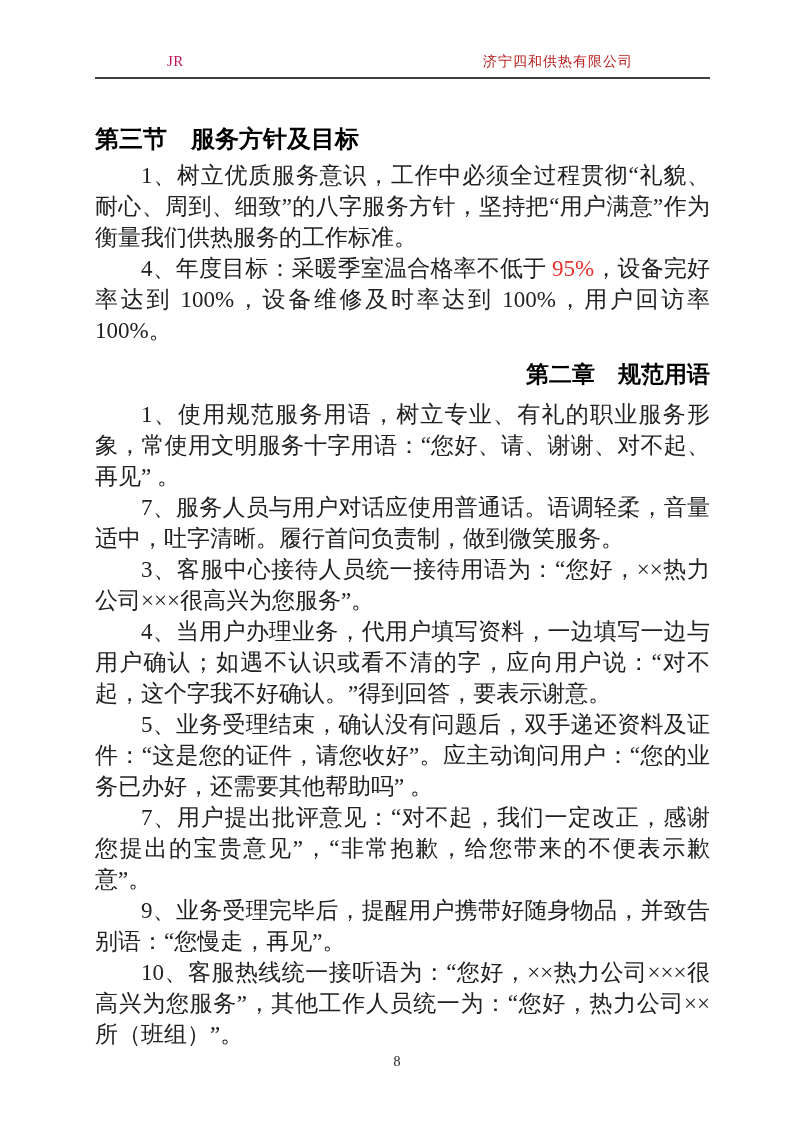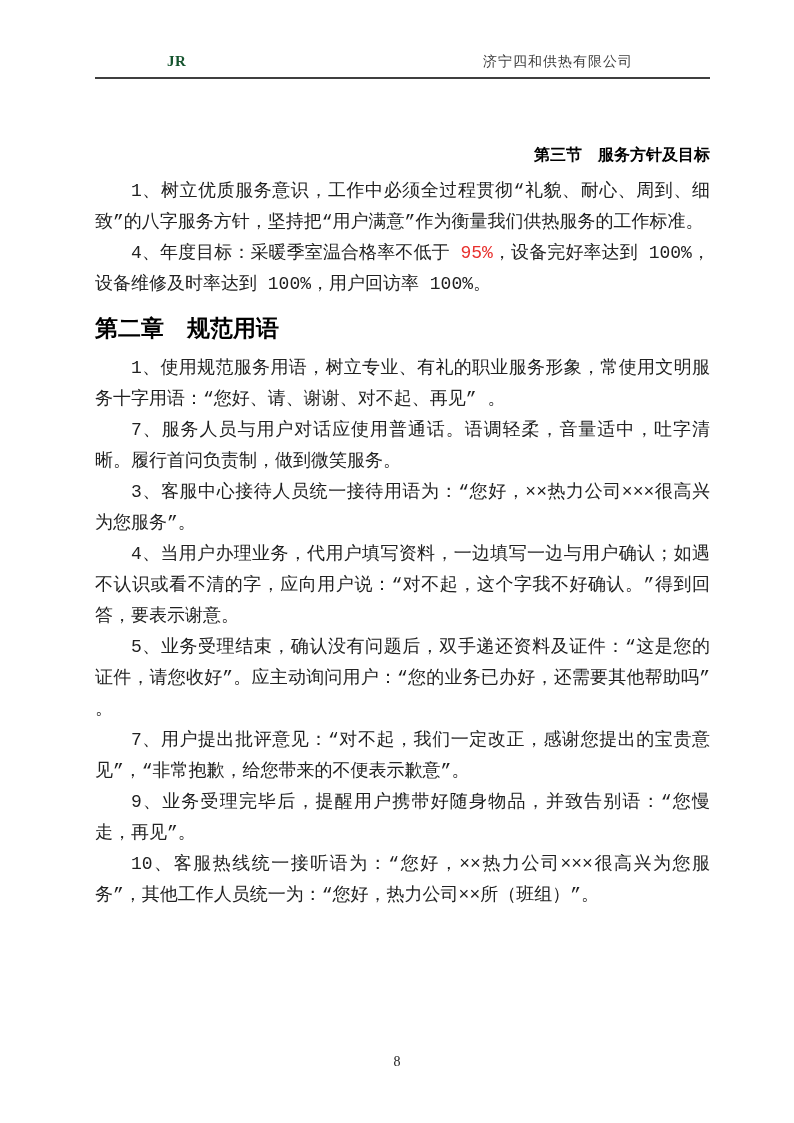--- a/index.html
+++ b/index.html
@@ -23,67 +23,66 @@
     left: 95px;
     width: 615px;
     height: 77px;
     border-bottom: 2px solid #3f3f3f;
   }
   .logo {
     position: absolute;
     left: 72px;
     bottom: 7px;
     font-size: 15px;
-    font-weight: bold;
-    color: #14532d;
+    font-weight: normal;
+    color: #be185d;
     letter-spacing: 0.5px;
   }
   .company {
     position: absolute;
     left: 388px;
     bottom: 6px;
     font-size: 14px;
-    color: #404040;
+    color: #b91c1c;
     letter-spacing: 1px;
     white-space: nowrap;
     margin-top: 40px;
   }
   
   .content {
     position: absolute;
     left: 95px;
     top: 79px;
     width: 615px;
   }
   .section-title {
-    margin: 64px 0 9px 0;
-    text-align: right;
+    margin: 48px 0 9px 0;
+    text-align: left;
     font-family: "Liberation Sans", "DejaVu Sans", sans-serif;
-    font-size: 16px;
+    font-size: 24px;
     line-height: 24px;
     font-weight: bold;
     color: #000000;
   }
   .chapter-title {
     margin: 14px 0 11px 0;
-    text-align: left;
+    text-align: right;
     font-family: "Liberation Sans", "DejaVu Sans", sans-serif;
     font-size: 23px;
     line-height: 28px;
     font-weight: bold;
     color: #000000;
   }
   .para {
     margin: 0;
-    font-size: 18px;
+    font-size: 23px;
     line-height: 31px;
     text-align: justify;
     text-indent: 2em;
     color: #212121;
-    font-family: Liberation Mono, monospace;
   }
   .red {
     color: #e8312e;
     margin-top: 8px;
   }
   
   .page-number {
     position: absolute;
     left: 0;
     right: 0;

